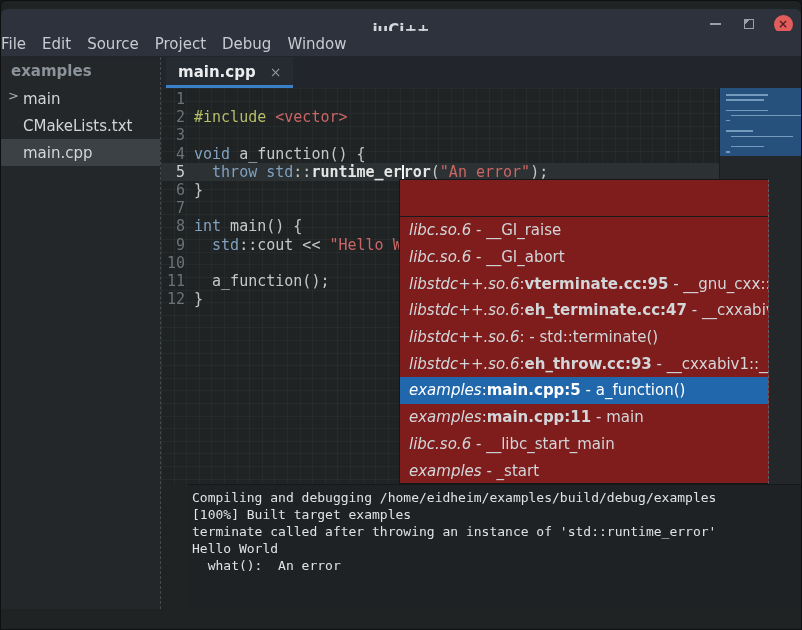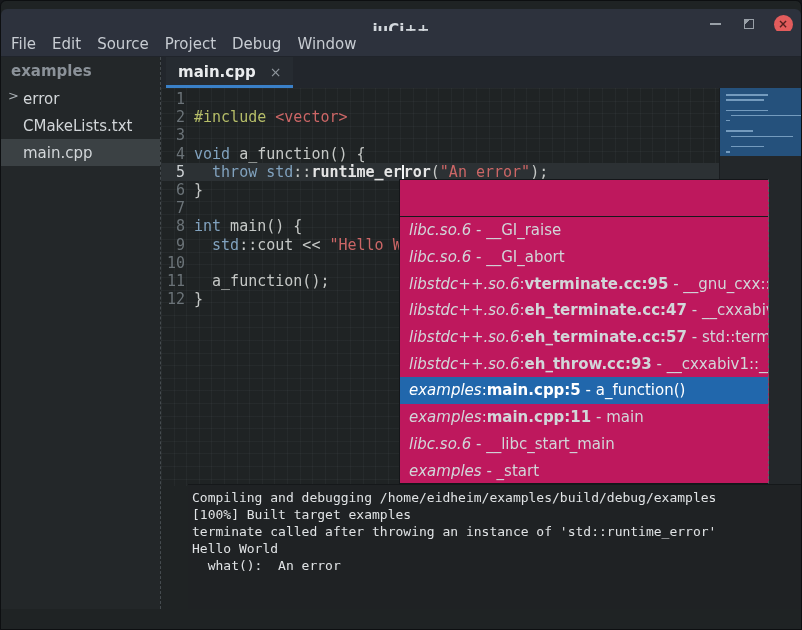--- a/index.html
+++ b/index.html
@@ -11,21 +11,21 @@
             display:flex;align-items:flex-end;justify-content:center;color:#d3d8dd;
             font-size:15px;font-weight:bold;border-radius:6px 6px 0 0;}
   .controls{position:absolute;right:8px;top:0;height:30px;display:flex;align-items:center;gap:14px;}
   .ctrl{width:20px;height:20px;display:flex;align-items:center;justify-content:center;cursor:default;}
   .min-glyph{width:11px;height:2px;background:#99a0a8;}
   .restore-glyph{width:8px;height:8px;border:1px solid #99a0a8;background:linear-gradient(135deg,#99a0a8 0 3px,transparent 3px);}
   .close-btn{width:19px;height:19px;border-radius:50%;background:#e25c5c;color:#54201f;
              font-size:12px;font-weight:bold;display:flex;align-items:center;justify-content:center;}
   
   .menubar{position:absolute;left:0;top:30px;width:100%;height:26px;background:#2d323d;
-           display:flex;align-items:center;padding-left:10px;gap:16px;color:#c7ccd2;
+           display:flex;align-items:center;gap:16px;color:#c7ccd2;
            font-size:15px;box-sizing:border-box;border-bottom:1px solid #20242b;}
   .menu-item{cursor:default;}
   
   .sidebar{position:absolute;left:0;top:56px;width:159px;height:552px;background:#232729;}
   .pane-divider{position:absolute;left:159px;top:56px;width:2px;height:552px;border-left:1px dashed #454b4f;}
   .sidebar-header{height:28px;display:flex;align-items:center;padding-left:10px;color:#8b9299;
                   font-weight:bold;font-size:15px;}
   .tree-item{height:27px;display:flex;align-items:center;padding-left:22px;color:#d2d6d9;
              font-size:15px;position:relative;cursor:default;}
   .tree-item.sel{background:#3b4144;}
@@ -51,21 +51,21 @@
   .c-pp{color:#b5bd68;} .c-str{color:#cc6666;} .c-kw{color:#81a2be;}
   .c-type{color:#e5e5e5;font-weight:bold;}
   .caret{display:inline-block;width:0;border-left:2px solid #f2f4f5;height:14px;vertical-align:-2px;}
   
   .minimap{position:absolute;left:558px;top:0;width:84px;height:396px;background:#23272a;
            border-left:1px solid #1a1d20;box-sizing:border-box;}
   .mm-viewport{position:absolute;left:0;top:0;width:100%;height:68px;background:#25517c;
                padding-top:6px;box-sizing:border-box;}
   .mm-line{height:1.5px;margin:0 0 3.7px 6px;background:rgba(170,205,235,.6);}
   
-  .popup{position:absolute;left:398px;top:178px;width:370px;height:305px;background:#be185d;
+  .popup{position:absolute;left:398px;top:178px;width:370px;height:305px;background:#7f1d1d;
          border:1px solid #141619;border-right:1px dashed #5a6168;box-sizing:border-box;overflow:hidden;}
   .popup-head{height:36px;border-bottom:1px solid #17191c;}
   .popup-row{height:26.7px;display:flex;align-items:center;padding-left:9px;font-size:15px;
              color:#d2d6d9;white-space:pre;overflow:hidden;cursor:default;}
   .popup-row.sel{background:#2167ac;color:#ffffff;}
   .pi{font-style:italic;} .pb{font-weight:bold;}
   
   .terminal{position:absolute;left:160px;top:483px;width:642px;height:125px;background:#1f2224;
             border-top:1px solid #15181a;box-sizing:border-box;padding:4px 0 0 4px;
             font-family:"DejaVu Sans Mono","Liberation Mono",monospace;font-size:13px;
@@ -103,21 +103,21 @@
       <span class="menu-item">Project</span>
       <span class="menu-item">Debug</span>
       <span class="menu-item">Window</span>
     </div>
 
   <div class="sidebar">
     <div class="sidebar-header">examples</div>
     <div id="tree">
         <div class="tree-item">
           <span class="chevron">&gt;</span>
-          <span>error</span>
+          <span>main</span>
         </div>
         <div class="tree-item">
           <span>CMakeLists.txt</span>
         </div>
         <div class="tree-item sel">
           <span>main.cpp</span>
         </div>
       </div>
   </div>
   <div class="pane-divider"></div>
@@ -162,21 +162,21 @@
     </div>
   </div>
 
   <div class="popup">
     <div class="popup-head"></div>
     <div id="popup-list">
         <div class="popup-row"><span class="pi">libc.so.6</span><span> - __GI_raise</span></div>
         <div class="popup-row"><span class="pi">libc.so.6</span><span> - __GI_abort</span></div>
         <div class="popup-row"><span class="pi">libstdc++.so.6</span><span>:</span><span class="pb">vterminate.cc:95</span><span> - __gnu_cxx::__verbos</span></div>
         <div class="popup-row"><span class="pi">libstdc++.so.6</span><span>:</span><span class="pb">eh_terminate.cc:47</span><span> - __cxxabiv1::__tern</span></div>
-        <div class="popup-row"><span class="pi">libstdc++.so.6</span><span>:</span><span class="pb">eh_terminate.cc:57</span><span> - std::terminate()</span></div>
+        <div class="popup-row"><span class="pi">libstdc++.so.6</span><span>:</span><span> - std::terminate()</span></div>
         <div class="popup-row"><span class="pi">libstdc++.so.6</span><span>:</span><span class="pb">eh_throw.cc:93</span><span> - __cxxabiv1::__cxa_thro</span></div>
         <div class="popup-row sel"><span class="pi">examples</span><span>:</span><span class="pb">main.cpp:5</span><span> - a_function()</span></div>
         <div class="popup-row"><span class="pi">examples</span><span>:</span><span class="pb">main.cpp:11</span><span> - main</span></div>
         <div class="popup-row"><span class="pi">libc.so.6</span><span> - __libc_start_main</span></div>
         <div class="popup-row"><span class="pi">examples</span><span> - _start</span></div>
       </div>
   </div>
 
   <div class="terminal" id="terminal"><div>Compiling and debugging /home/eidheim/examples/build/debug/examples</div><div>[100%] Built target examples</div><div>terminate called after throwing an instance of 'std::runtime_error'</div><div>Hello World</div><div>  what():  An error</div></div>
 

